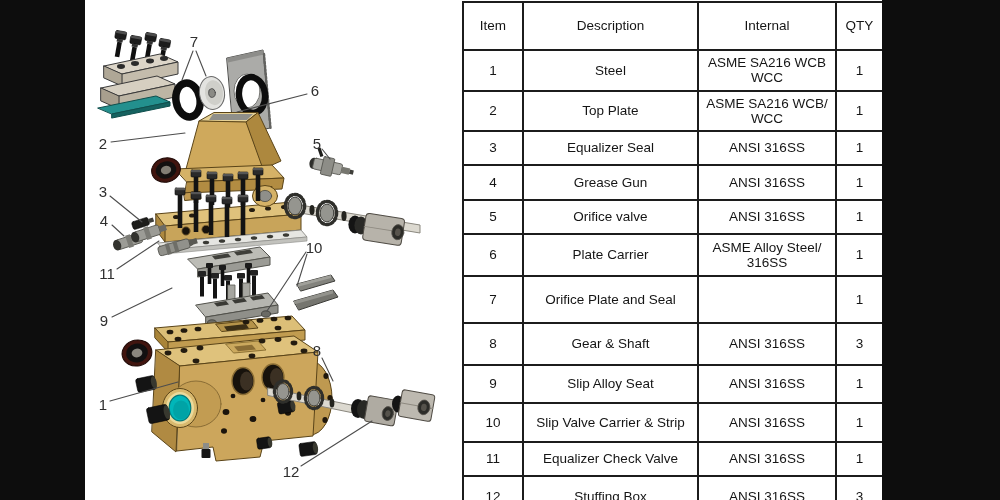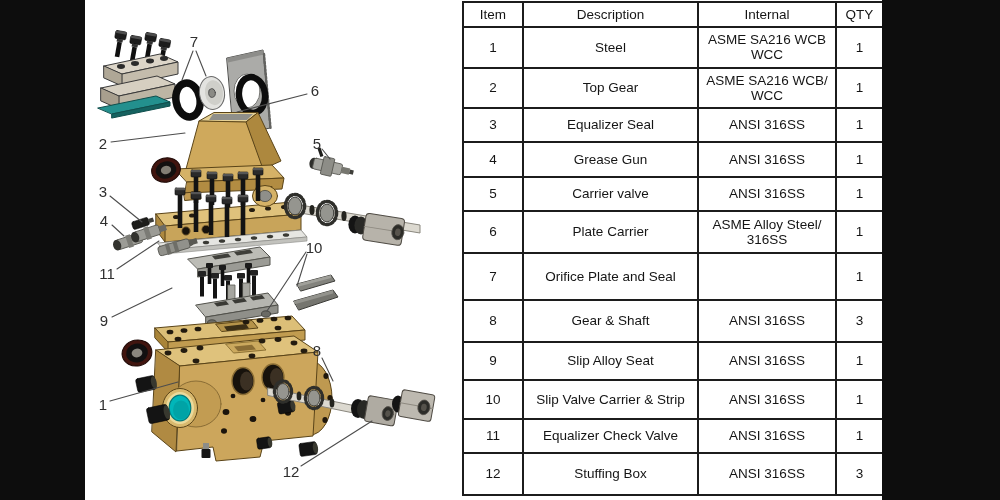--- a/index.html
+++ b/index.html
@@ -8,21 +8,21 @@
   .bar{position:absolute;top:0;height:500px;background:#0d0d0d;z-index:4;}
   .bar.left{left:0;width:85px;}
   .bar.right{left:882px;width:118px;}
   svg.diagram{position:absolute;left:0;top:0;z-index:1;}
   table.bom{position:absolute;left:462px;top:1px;width:420px;z-index:3;
             border-collapse:collapse;table-layout:fixed;background:#fff;
             font-size:13.5px;color:#151515;line-height:1.13;}
   table.bom th,table.bom td{border:2px solid #1c1c1c;text-align:center;vertical-align:middle;
             font-weight:normal;padding:0 2px;overflow:hidden;}
   table.bom td.mat{padding:4px 3px;}
-  thead tr{height:25px;margin-left:21px;}
+  thead tr{height:48px;margin-left:21px;}
   tbody tr:nth-child(1){height:40px;} tbody tr:nth-child(2){height:40px;}
   tbody tr:nth-child(3){height:34px;} tbody tr:nth-child(4){height:35px;}
   tbody tr:nth-child(5){height:34px;} tbody tr:nth-child(6){height:42px;}
   tbody tr:nth-child(7){height:47px;} tbody tr:nth-child(8){height:42px;}
   tbody tr:nth-child(9){height:38px;} tbody tr:nth-child(10){height:39px;}
   tbody tr:nth-child(11){height:34px;} tbody tr:nth-child(12){height:42px;}
   .callout{font-size:15px;fill:#2f2f2f;}
 </style>
 </head>
 <body>
@@ -449,39 +449,39 @@
     </thead>
     <tbody>
       <tr>
           <td>1</td>
           <td>Steel</td>
           <td class="mat">ASME SA216 WCB WCC</td>
           <td>1</td>
         </tr>
       <tr>
           <td>2</td>
-          <td>Top Gear</td>
+          <td>Top Plate</td>
           <td class="mat">ASME SA216 WCB/ WCC</td>
           <td>1</td>
         </tr>
       <tr>
           <td>3</td>
           <td>Equalizer Seal</td>
           <td class="mat">ANSI 316SS</td>
           <td>1</td>
         </tr>
       <tr>
           <td>4</td>
           <td>Grease Gun</td>
           <td class="mat">ANSI 316SS</td>
           <td>1</td>
         </tr>
       <tr>
           <td>5</td>
-          <td>Carrier valve</td>
+          <td>Orifice valve</td>
           <td class="mat">ANSI 316SS</td>
           <td>1</td>
         </tr>
       <tr>
           <td>6</td>
           <td>Plate Carrier</td>
           <td class="mat">ASME Alloy Steel/ 316SS</td>
           <td>1</td>
         </tr>
       <tr>

